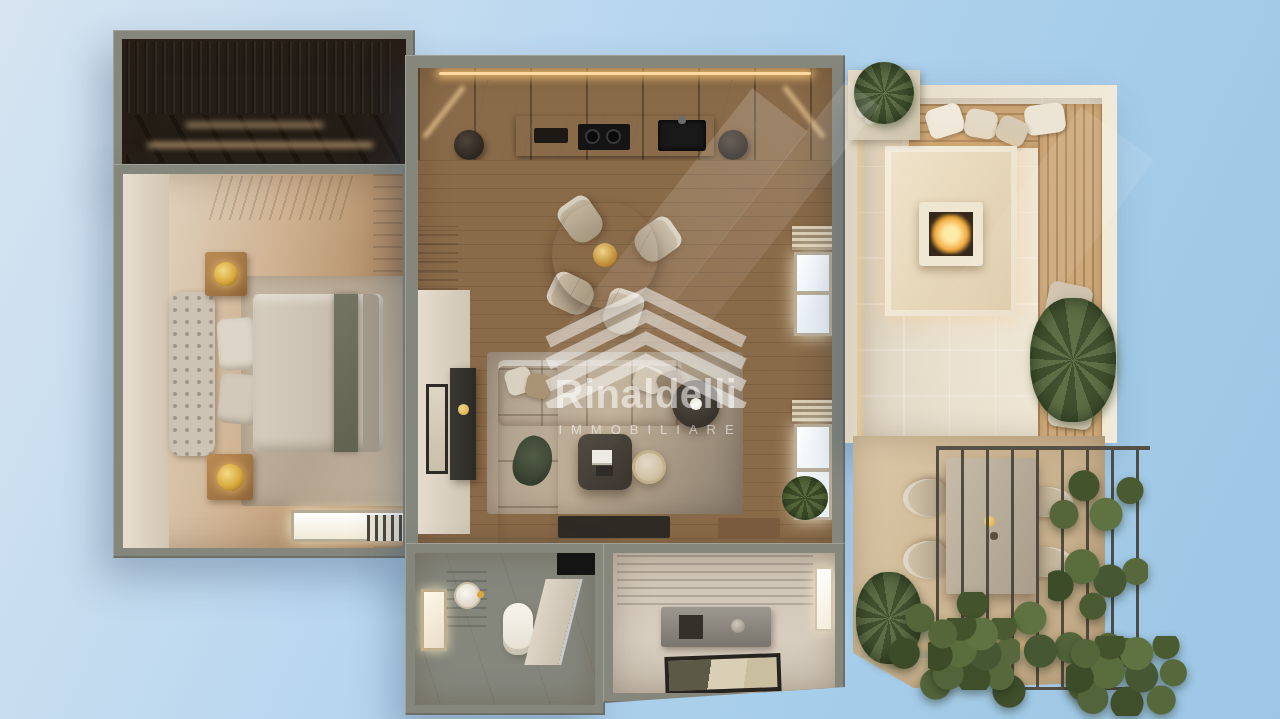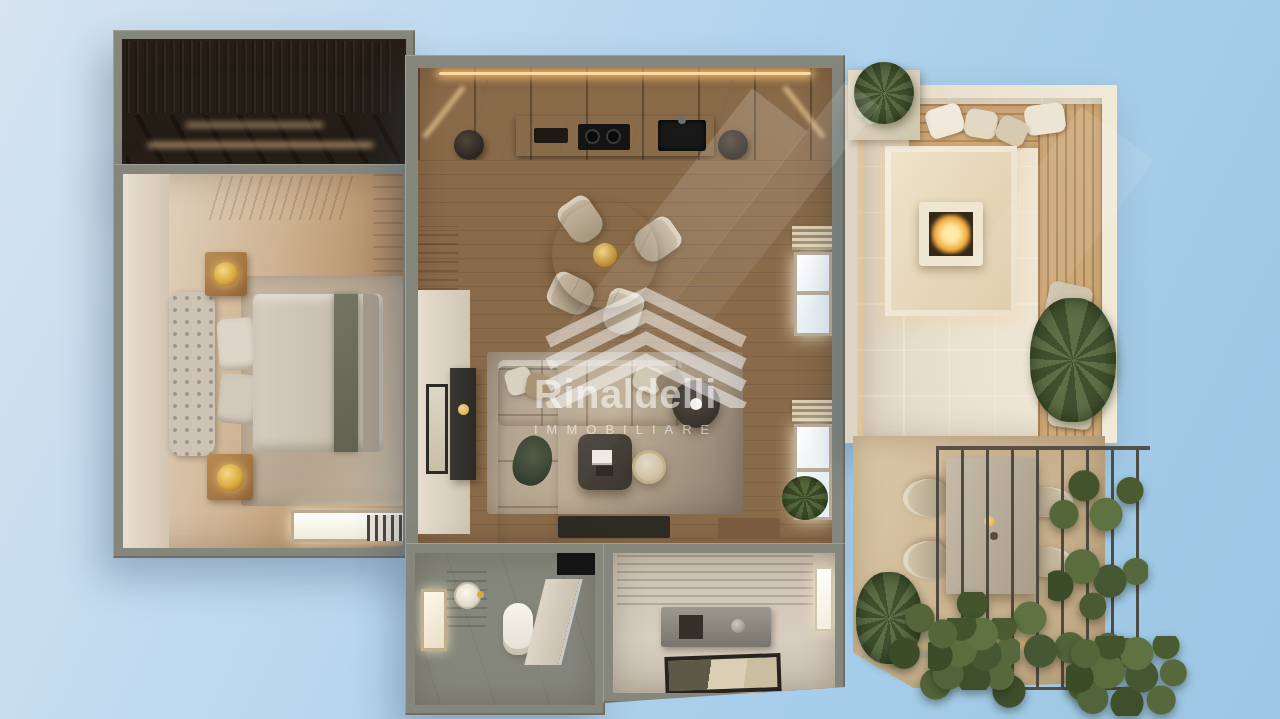--- a/index.html
+++ b/index.html
@@ -238,21 +238,21 @@
   .fol-spill{left:1066px;top:636px;width:122px;height:80px;}
   .fol-small{left:928px;top:618px;width:92px;height:72px;}
 
   
   .streak{pointer-events:none;z-index:30;background:linear-gradient(180deg,rgba(255,255,255,.17),rgba(255,255,255,0));}
   .stk1{left:600px;top:60px;width:70px;height:470px;transform:rotate(38deg);}
   .stk2{left:688px;top:40px;width:42px;height:500px;transform:rotate(38deg);opacity:.8;}
   .stk3{left:955px;top:95px;width:90px;height:400px;transform:rotate(36deg);opacity:.55;}
 
   
-  .watermark{left:534px;top:286px;width:224px;z-index:40;color:var(--watermark-text);pointer-events:none;}
+  .watermark{left:534px;top:286px;width:224px;z-index:40;text-align:center;color:var(--watermark-text);pointer-events:none;}
   .watermark svg{position:static;display:block;margin:0 auto;}
   .brand{position:static;font-weight:bold;font-size:40px;letter-spacing:.5px;margin-top:-36px;
     font-family:"Liberation Sans",sans-serif;}
   .tagline{position:static;font-size:13px;letter-spacing:9px;margin-top:5px;margin-right:-9px;font-weight:normal;}
 </style>
 </head>
 <body>
 
 <div class="scene">
 

